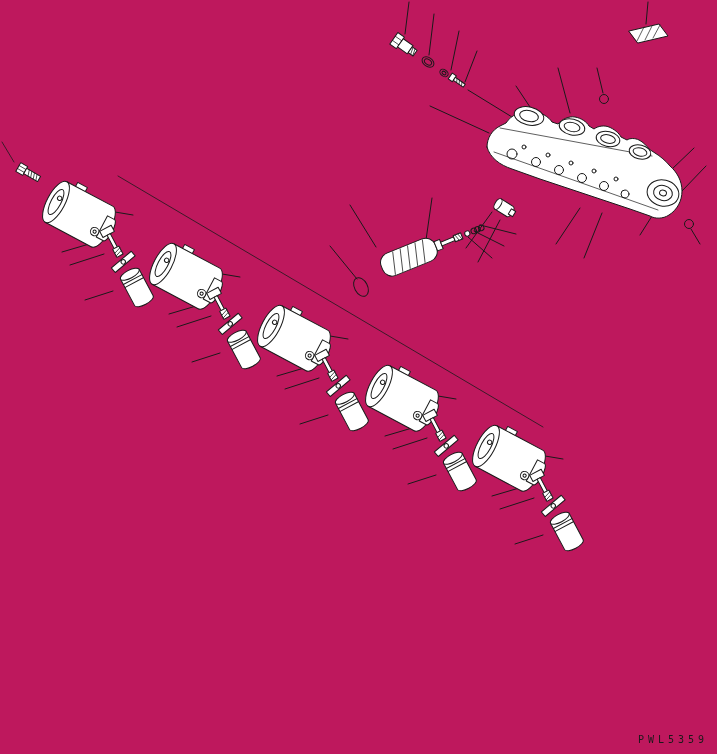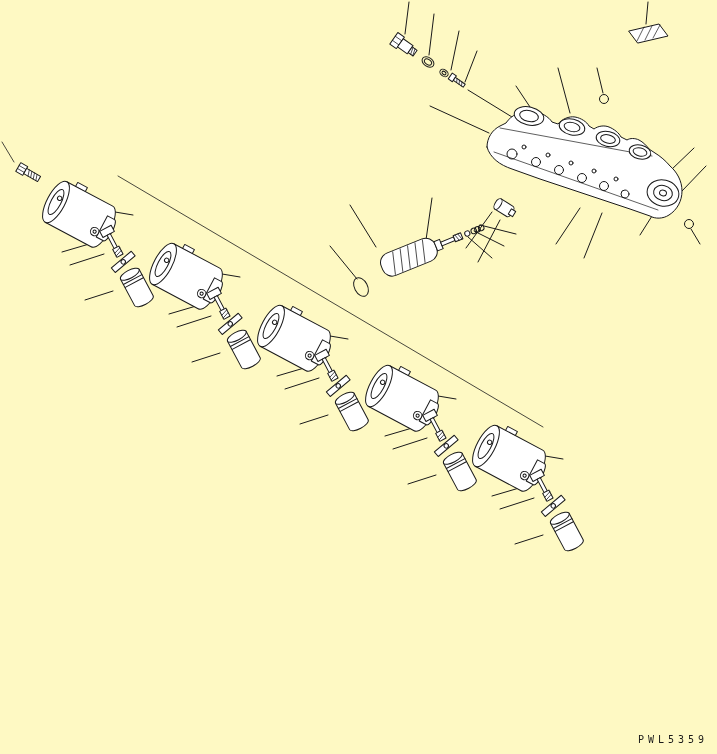--- a/index.html
+++ b/index.html
@@ -1,17 +1,17 @@
 <!DOCTYPE html>
 <html><head>
 <meta charset="utf-8">
 <style>
   html,body{margin:0;padding:0;background:#ffffff;}
   .canvas{
-    width:717px;height:754px;position:relative;background:#fef9c3;
+    width:717px;height:754px;position:relative;background:#be185d;
     font-family:"DejaVu Sans","Liberation Sans",sans-serif;
     overflow:hidden;
   }
   svg{display:block;}
   svg *{stroke:#1a1a1a;stroke-width:1;fill:none;stroke-linecap:round;stroke-linejoin:round;}
   .fill{fill:#ffffff;}
   .leader{stroke-width:0.8;}
   .thin{stroke-width:0.7;}
   .code-text{
     font-family:"DejaVu Sans Mono","Liberation Mono",monospace;

